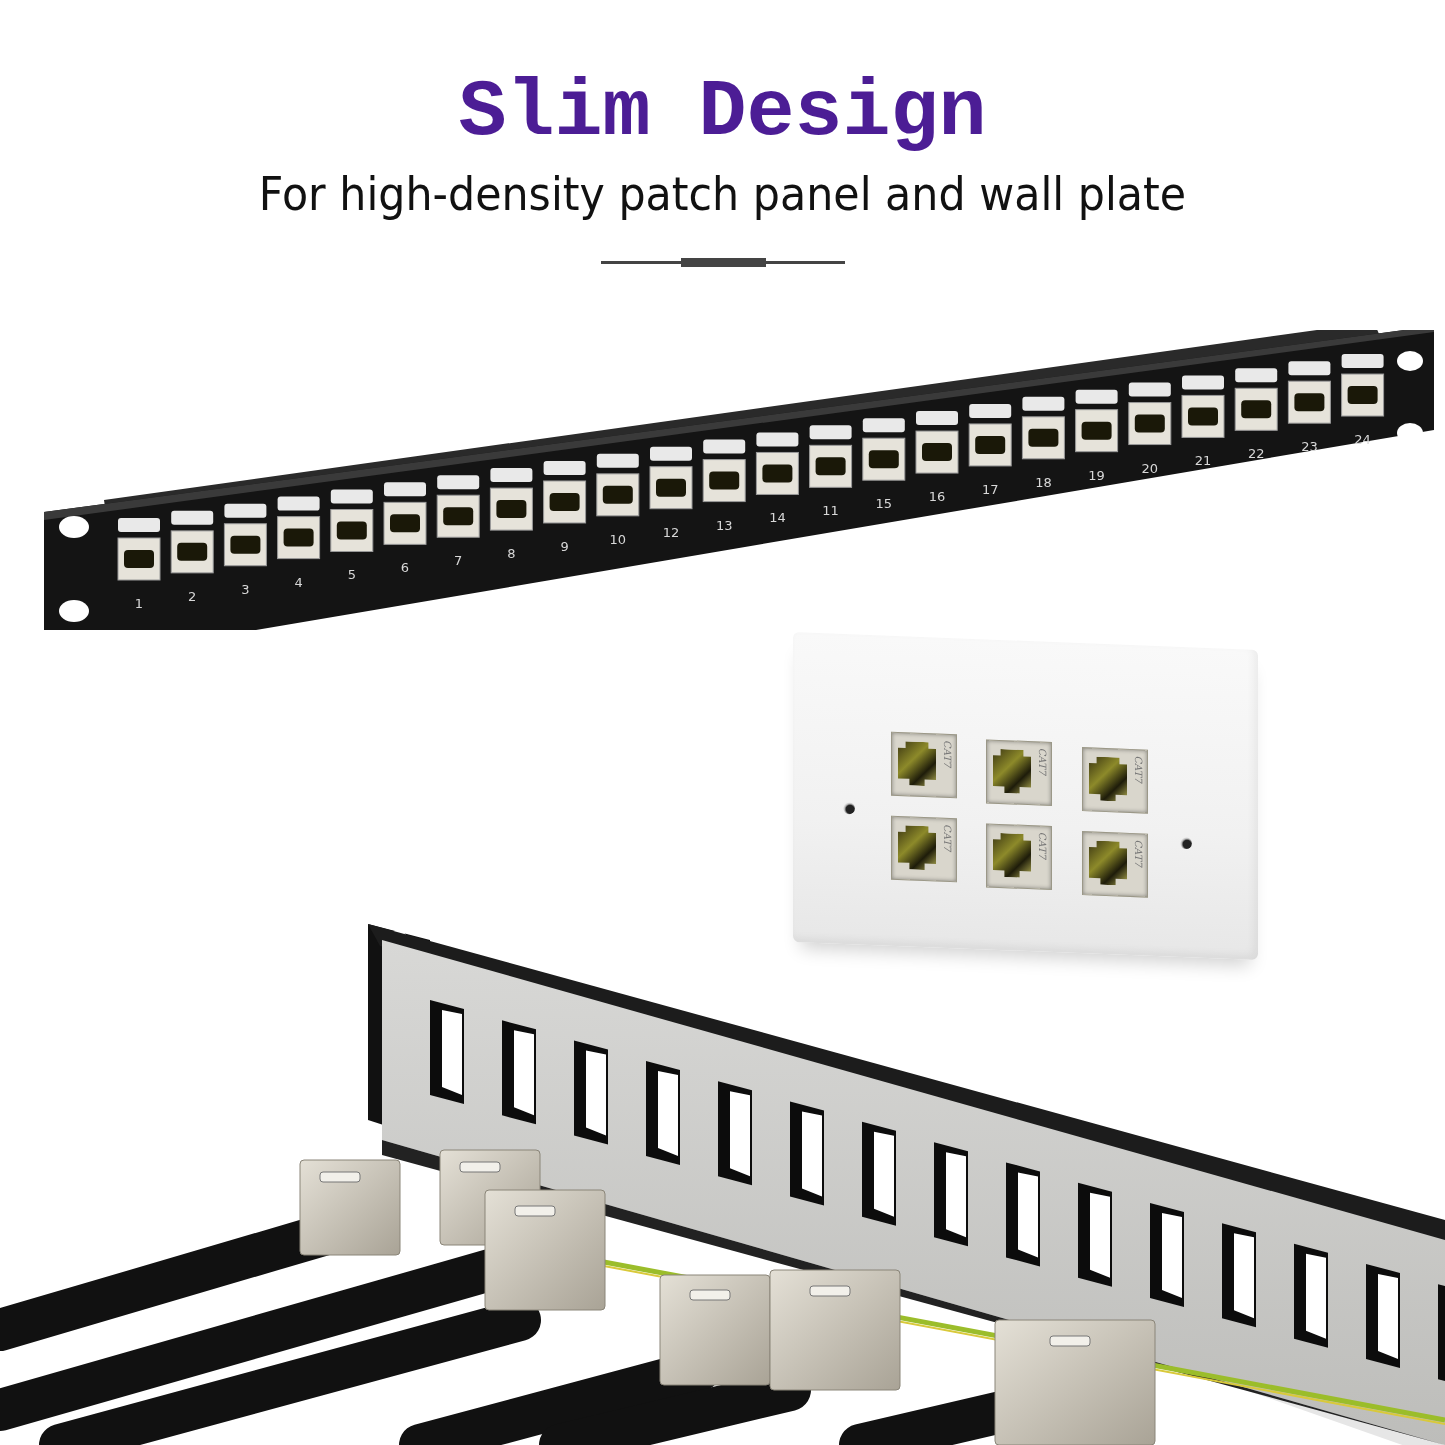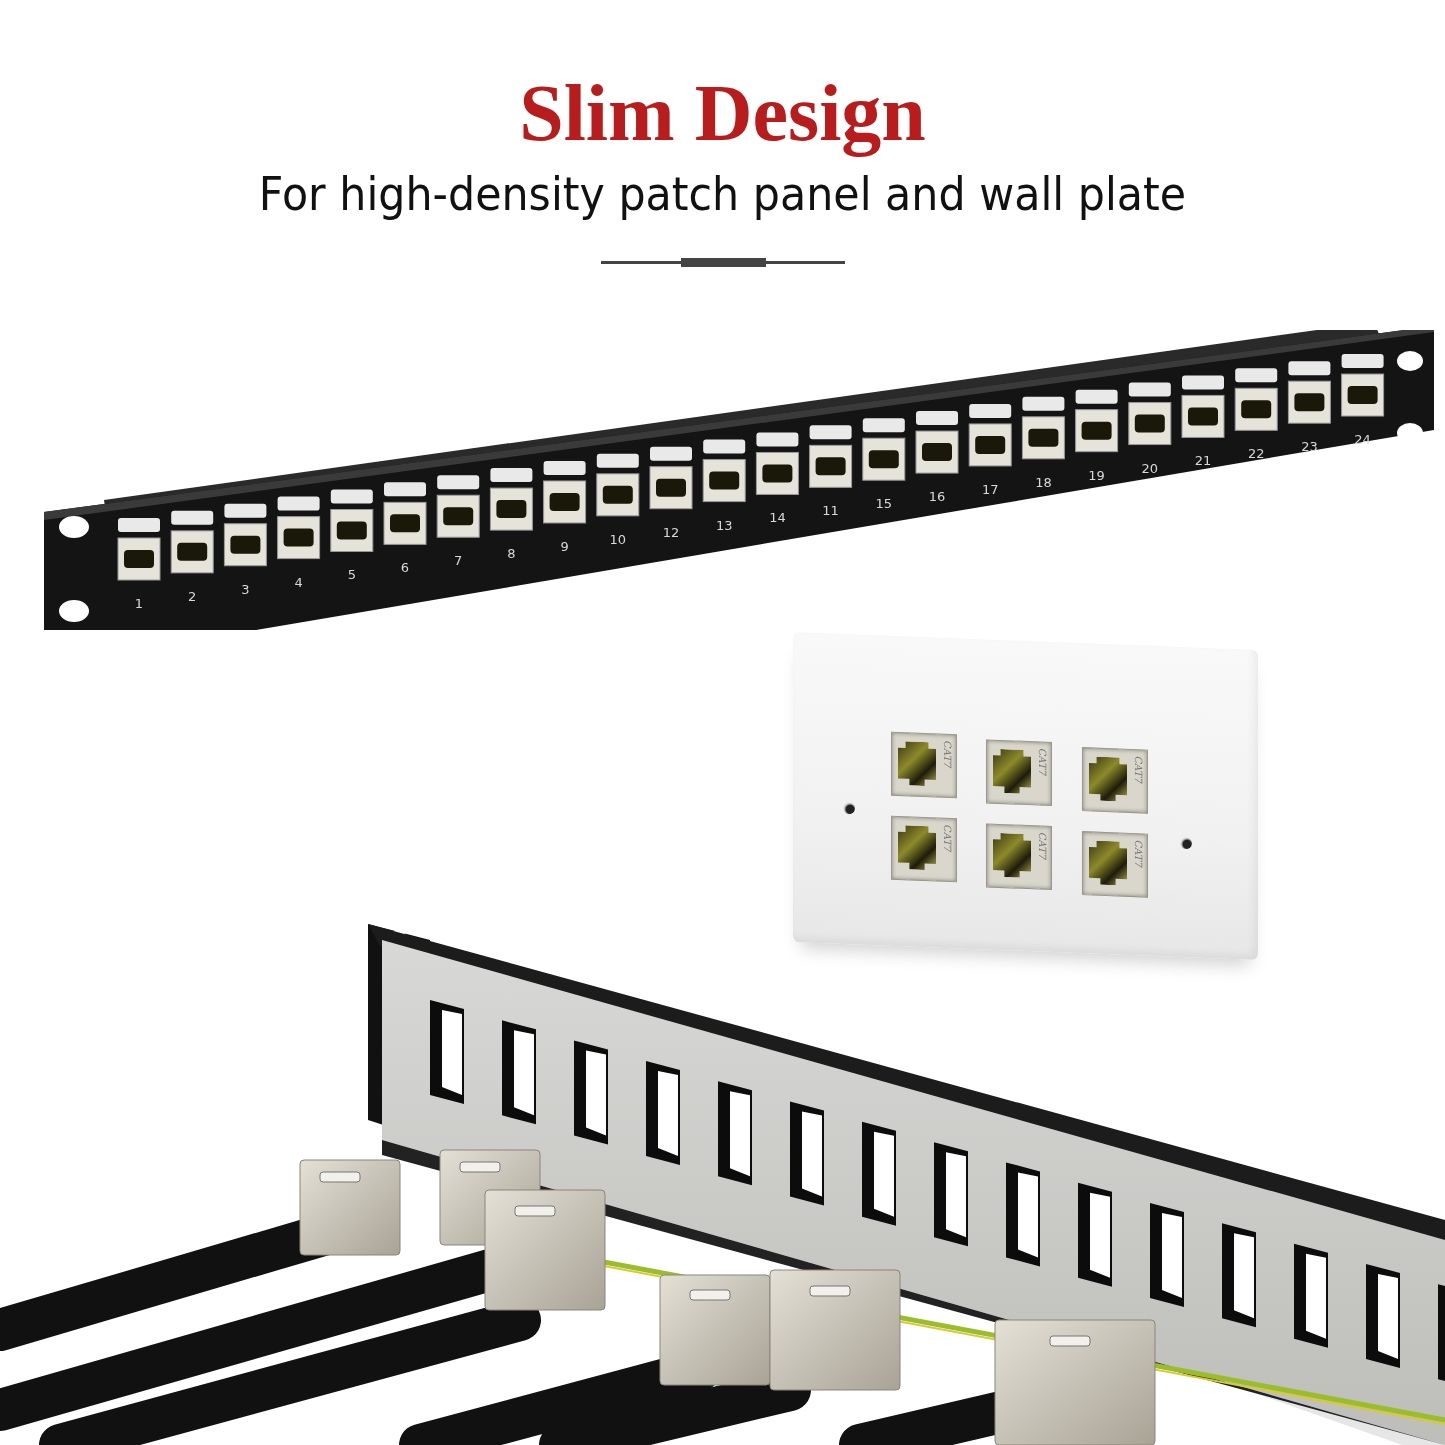--- a/index.html
+++ b/index.html
@@ -3,23 +3,23 @@
 <meta charset="utf-8">
 <style>
   html, body { margin: 0; padding: 0; }
   body {
     width: 1445px; height: 1445px; overflow: hidden; position: relative;
     background: #ffffff;
     font-family: "DejaVu Sans", sans-serif;
   }
   .title {
     position: absolute; left: 0; width: 1445px; top: 68px;
-    text-align: center; font-size: 80px; font-weight: bold; color: #b91c1c;
+    text-align: center; font-size: 80px; font-weight: bold; color: #4c1d95;
     letter-spacing: 0px; line-height: 90px;
-    font-family: Liberation Serif, serif;
+    font-family: Liberation Mono, monospace;
   }
   .subtitle {
     position: absolute; left: 0; width: 1445px; top: 166px;
     text-align: center; font-size: 46px; color: #111111; line-height: 56px;
     font-family: "DejaVu Sans", sans-serif; font-weight: normal;
     transform: scaleX(0.93);
   }
   .divider { position: absolute; left: 601px; top: 261px; width: 244px; height: 3px; background: #444; }
   .divider-thick { position: absolute; left: 681px; top: 258px; width: 85px; height: 9px; background: #444; }
 

